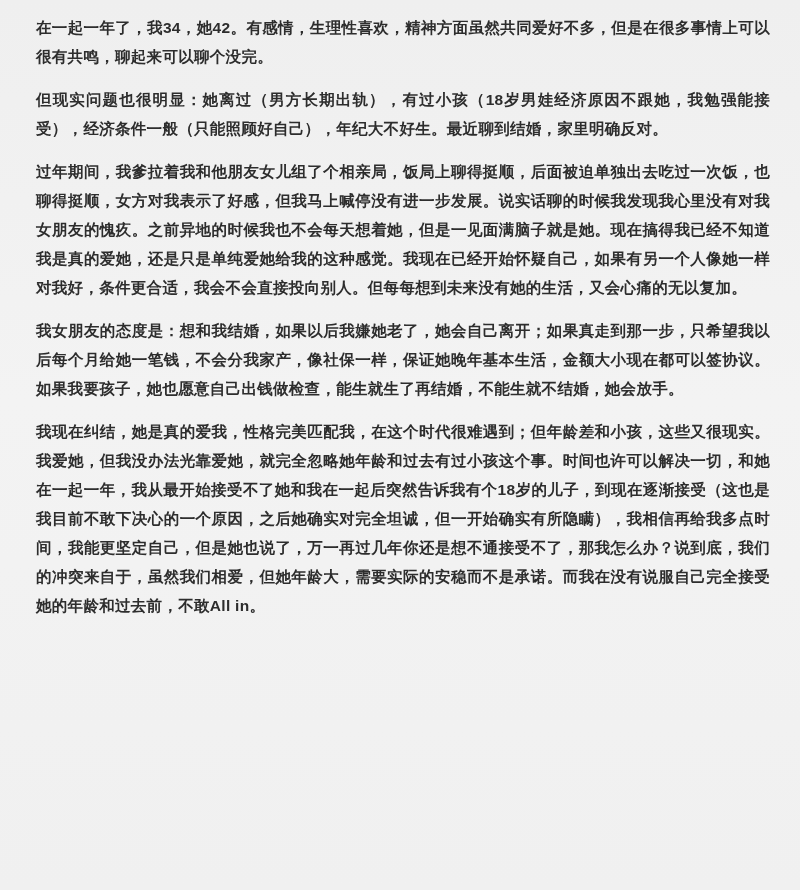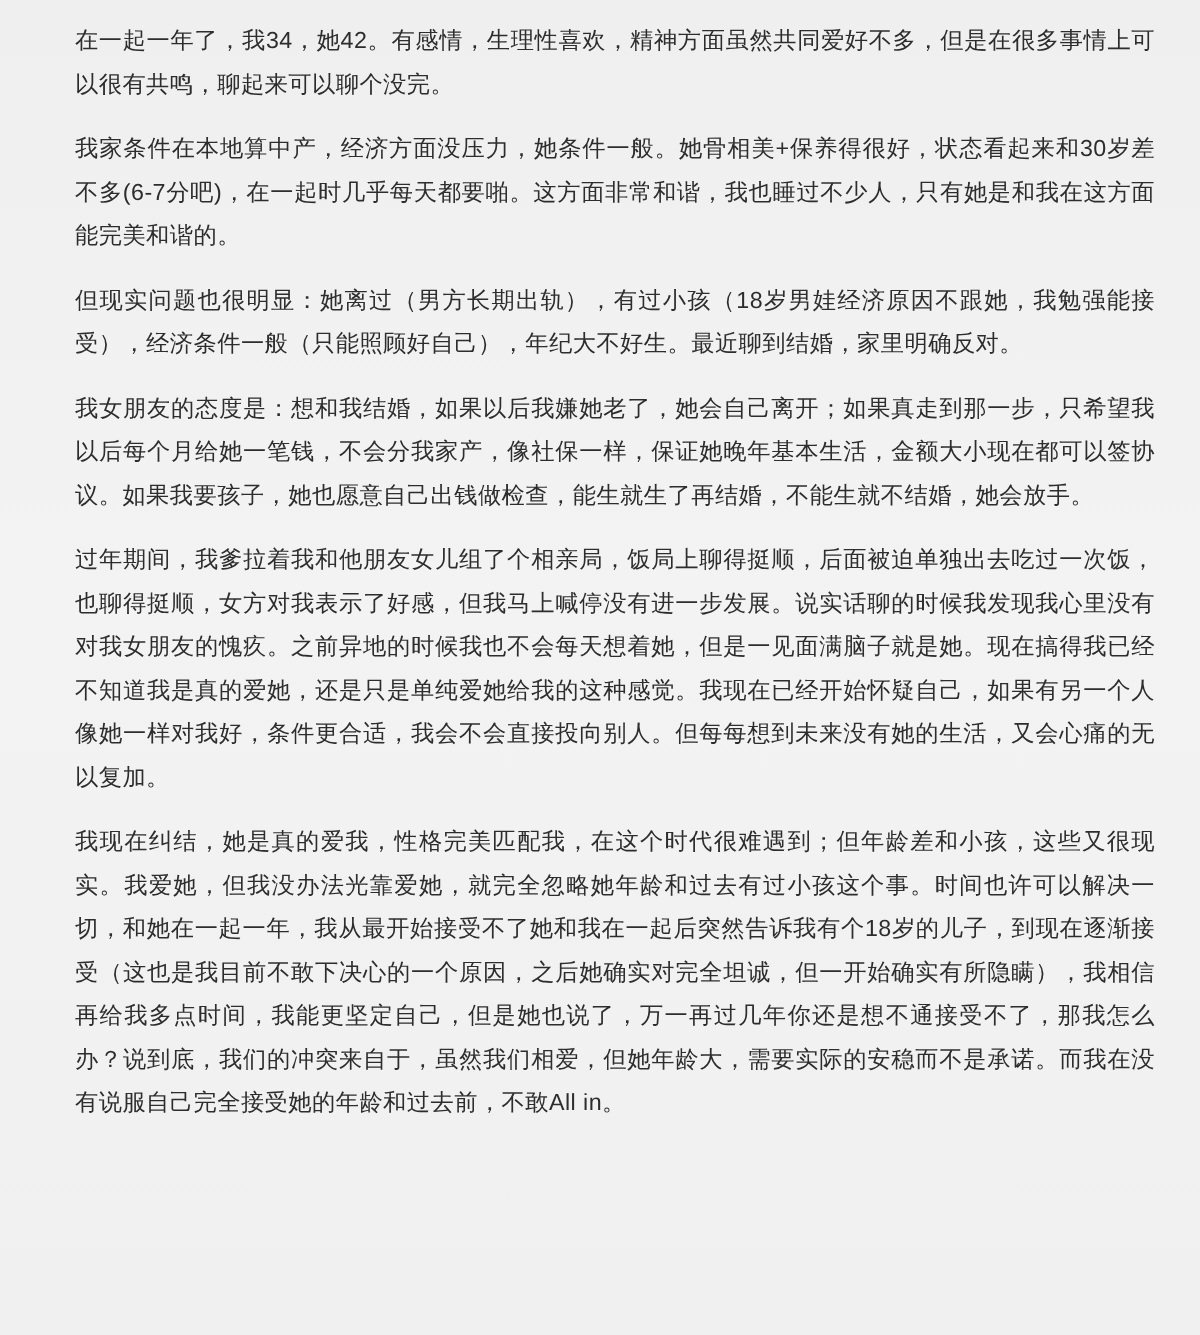--- a/index.html
+++ b/index.html
@@ -17,31 +17,30 @@
     box-sizing: border-box;
     width: 800px;
     padding: 13px 30px 10px 32px;
     color: #2d2d2d;
     font-size: 15.5px;
     line-height: 29px;
     letter-spacing: 0.3px;
     text-align: justify;
   }
   .post-body p {
-    margin: 0 0 14px 18px;
-    font-weight: 400;
+    margin: 0 0 14px 4px;
+    font-weight: 700;
   }
   .post-body p:last-child {
     margin-bottom: 0;
   }
 </style>
 </head>
 <body>
 
 <div class="post-body">
   <p>在一起一年了，我34，她42。有感情，生理性喜欢，精神方面虽然共同爱好不多，但是在很多事情上可以很有共鸣，聊起来可以聊个没完。</p>
-  <p>我家条件在本地算中产，经济方面没压力，她条件一般。她骨相美+保养得很好，状态看起来和30岁差不多(6-7分吧)，在一起时几乎每天都要啪。这方面非常和谐，我也睡过不少人，只有她是和我在这方面能完美和谐的。</p>
   <p>但现实问题也很明显：她离过（男方长期出轨），有过小孩（18岁男娃经济原因不跟她，我勉强能接受），经济条件一般（只能照顾好自己），年纪大不好生。最近聊到结婚，家里明确反对。</p>
+  <p>过年期间，我爹拉着我和他朋友女儿组了个相亲局，饭局上聊得挺顺，后面被迫单独出去吃过一次饭，也聊得挺顺，女方对我表示了好感，但我马上喊停没有进一步发展。说实话聊的时候我发现我心里没有对我女朋友的愧疚。之前异地的时候我也不会每天想着她，但是一见面满脑子就是她。现在搞得我已经不知道我是真的爱她，还是只是单纯爱她给我的这种感觉。我现在已经开始怀疑自己，如果有另一个人像她一样对我好，条件更合适，我会不会直接投向别人。但每每想到未来没有她的生活，又会心痛的无以复加。</p>
   <p>我女朋友的态度是：想和我结婚，如果以后我嫌她老了，她会自己离开；如果真走到那一步，只希望我以后每个月给她一笔钱，不会分我家产，像社保一样，保证她晚年基本生活，金额大小现在都可以签协议。如果我要孩子，她也愿意自己出钱做检查，能生就生了再结婚，不能生就不结婚，她会放手。</p>
-  <p>过年期间，我爹拉着我和他朋友女儿组了个相亲局，饭局上聊得挺顺，后面被迫单独出去吃过一次饭，也聊得挺顺，女方对我表示了好感，但我马上喊停没有进一步发展。说实话聊的时候我发现我心里没有对我女朋友的愧疚。之前异地的时候我也不会每天想着她，但是一见面满脑子就是她。现在搞得我已经不知道我是真的爱她，还是只是单纯爱她给我的这种感觉。我现在已经开始怀疑自己，如果有另一个人像她一样对我好，条件更合适，我会不会直接投向别人。但每每想到未来没有她的生活，又会心痛的无以复加。</p>
   <p>我现在纠结，她是真的爱我，性格完美匹配我，在这个时代很难遇到；但年龄差和小孩，这些又很现实。我爱她，但我没办法光靠爱她，就完全忽略她年龄和过去有过小孩这个事。时间也许可以解决一切，和她在一起一年，我从最开始接受不了她和我在一起后突然告诉我有个18岁的儿子，到现在逐渐接受（这也是我目前不敢下决心的一个原因，之后她确实对完全坦诚，但一开始确实有所隐瞒），我相信再给我多点时间，我能更坚定自己，但是她也说了，万一再过几年你还是想不通接受不了，那我怎么办？说到底，我们的冲突来自于，虽然我们相爱，但她年龄大，需要实际的安稳而不是承诺。而我在没有说服自己完全接受她的年龄和过去前，不敢All in。</p>
 
 </div>
 
 </body></html>

